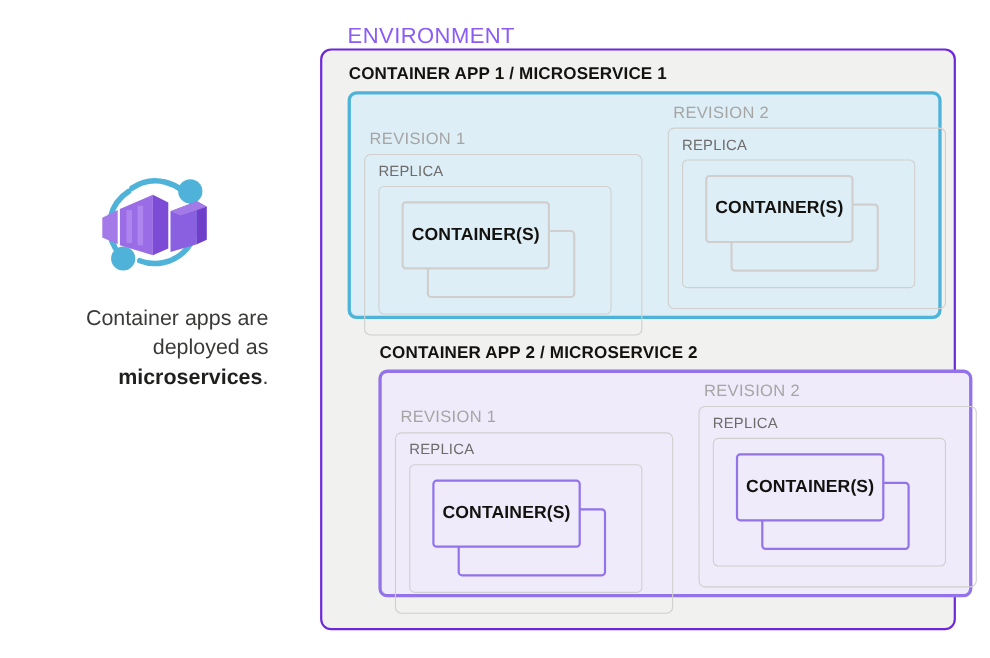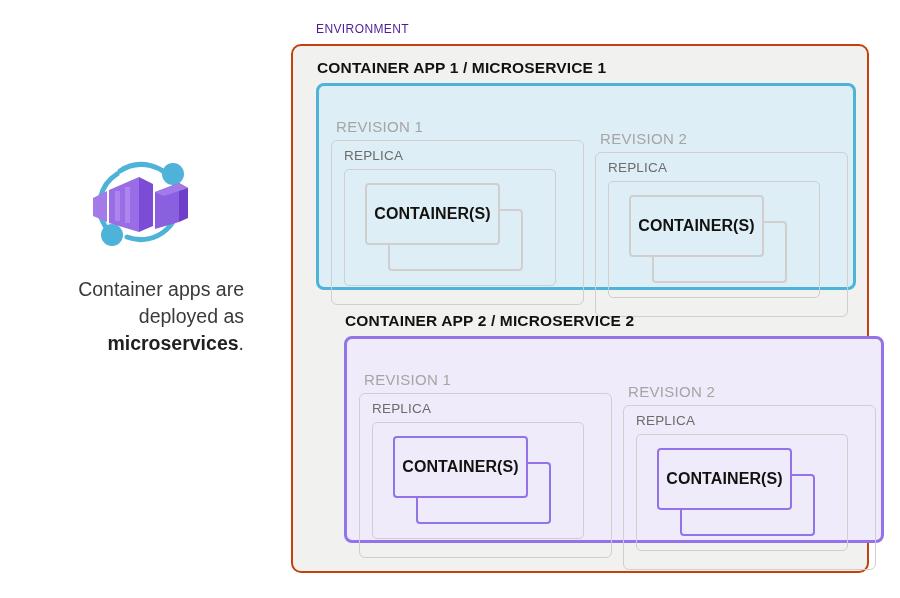--- a/index.html
+++ b/index.html
@@ -47,34 +47,34 @@
     font-weight: 700;
     color: #201f1e;
     margin-left: 12px;
   }
 
   
   #env-label {
     position: absolute;
     left: 316px;
     top: 22px;
-    font-size: 12px;
+    font-size: 20px;
     letter-spacing: 0.4px;
-    color: #4c1d95;
+    color: #8b5cf6;
     font-weight: 400;
   }
   #environment-box {
     position: absolute;
     left: 291px;
     top: 44px;
     width: 578px;
     height: 529px;
     box-sizing: border-box;
     background: #f1f1f0;
-    border: 2px solid #c2410c;
+    border: 2px solid #6d28d9;
     border-radius: 10px;
   }
 
   
   .app-group {
     position: absolute;
     left: 23px;
     width: 540px;
   }
   #app-group-1 { top: 13px; }
@@ -106,21 +106,21 @@
   }
 
   
   .revision {
     position: absolute;
     top: 8px;
     width: 253px;
     height: 187px;
   }
   .revision.left-rev { left: 12px; margin-top: 24px; }
-  .revision.right-rev { left: 276px; margin-top: 36px; }
+  .revision.right-rev { left: 288px; }
 
   .revision-label {
     font-size: 15px;
     color: #a5a5a3;
     letter-spacing: 0.3px;
     margin: 0 0 4px 5px;
     line-height: 18px;
     font-weight: 400;
   }
 

